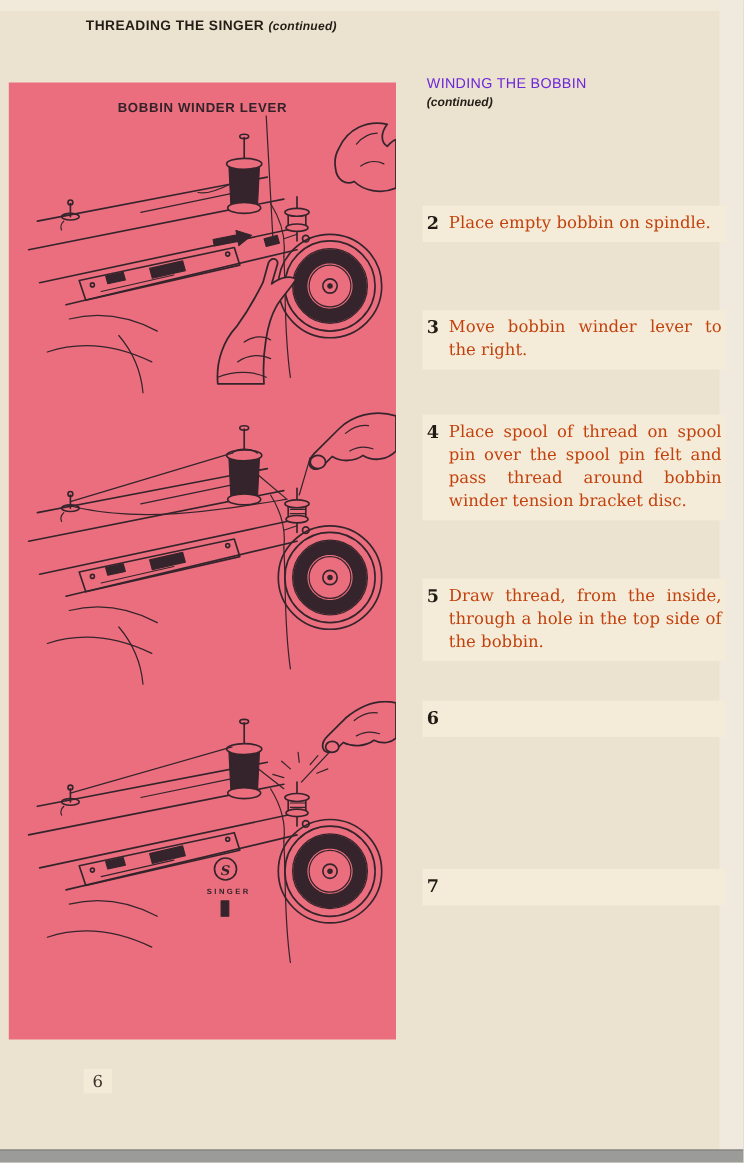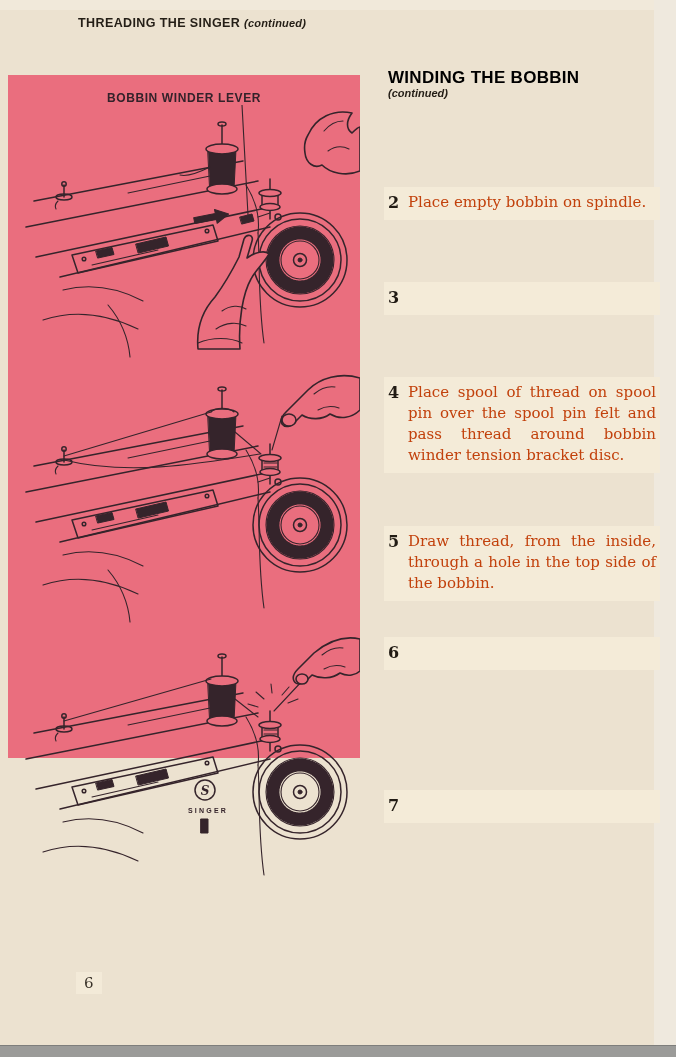--- a/index.html
+++ b/index.html
@@ -18,21 +18,21 @@
   .top-light{
     position:absolute;left:0;top:0;width:100%;height:10px;
     background:#f1e9da;
   }
   .doc-header{
     position:absolute;left:78px;top:16px;
     font-size:12.5px;font-weight:bold;letter-spacing:.4px;color:#241e16;
   }
   .doc-header .cont{font-weight:bold;font-style:italic;font-size:11px;letter-spacing:.2px;}
   .pink-panel{
-    position:absolute;left:8px;top:75px;width:352px;height:683px;
+    position:absolute;left:8px;top:75px;width:352px;height:870px;
     background:#ea6e7e;
   }
   .fig-label{
     position:absolute;left:0;top:16px;width:352px;
     text-align:center;
     font-size:12px;letter-spacing:.6px;color:#33222a;font-weight:bold;
   }
   .illus{position:absolute;left:0;width:352px;}
   .illus svg{display:block;}
   .ink path,.ink circle,.ink ellipse,.ink line{
@@ -40,21 +40,21 @@
   }
   .ink .fillink{fill:#35242b;stroke:#35242b;stroke-width:1;}
   .ink .flange{fill:#ea6e7e;stroke:#35242b;stroke-width:1.5;}
   .ink .skin{fill:#ea6e7e;stroke:#35242b;stroke-width:1.6;}
   .ink .knurl{fill:none;stroke:#35242b;stroke-width:13;stroke-dasharray:1.8 1.9;}
   .ink .thin{stroke-width:1.1;}
   .badge-s{font-family:"DejaVu Serif",serif;font-style:italic;font-weight:bold;font-size:12px;fill:#35242b;stroke:none;}
   .badge-name{font-family:"Liberation Sans",sans-serif;font-weight:bold;font-size:7px;letter-spacing:2.2px;fill:#35242b;stroke:none;}
   .sec-title{
     position:absolute;left:388px;top:68px;
-    font-size:17px;font-weight:bold;letter-spacing:.3px;color:#000000;
+    font-size:13px;font-weight:normal;letter-spacing:.3px;color:#6d28d9;
   }
   .sec-sub{
     position:absolute;left:388px;top:87px;
     font-size:11px;font-weight:bold;font-style:italic;color:#241e16;
   }
   .step{
     position:absolute;left:384px;width:276px;
     display:flex;align-items:flex-start;
     background:#f4ebd8;
     padding:5px 4px 7px 4px;box-sizing:border-box;
@@ -300,20 +300,21 @@
 
   <div class="sec-title">WINDING THE BOBBIN</div>
   <div class="sec-sub">(continued)</div>
 
   <div class="step" style="top:187px">
     <span class="step-num">2</span>
     <div class="step-text">Place empty bobbin on spindle.</div>
   </div>
   <div class="step" style="top:282px">
     <span class="step-num">3</span>
+    <div class="step-text">Move bobbin winder lever to the right.</div>
   </div>
   <div class="step" style="top:377px">
     <span class="step-num">4</span>
     <div class="step-text">Place spool of thread on spool pin over the spool pin felt and pass thread around bobbin winder tension bracket disc.</div>
   </div>
   <div class="step" style="top:526px">
     <span class="step-num">5</span>
     <div class="step-text">Draw thread, from the inside, through a hole in the top side of the bobbin.</div>
   </div>
   <div class="step" style="top:637px">

